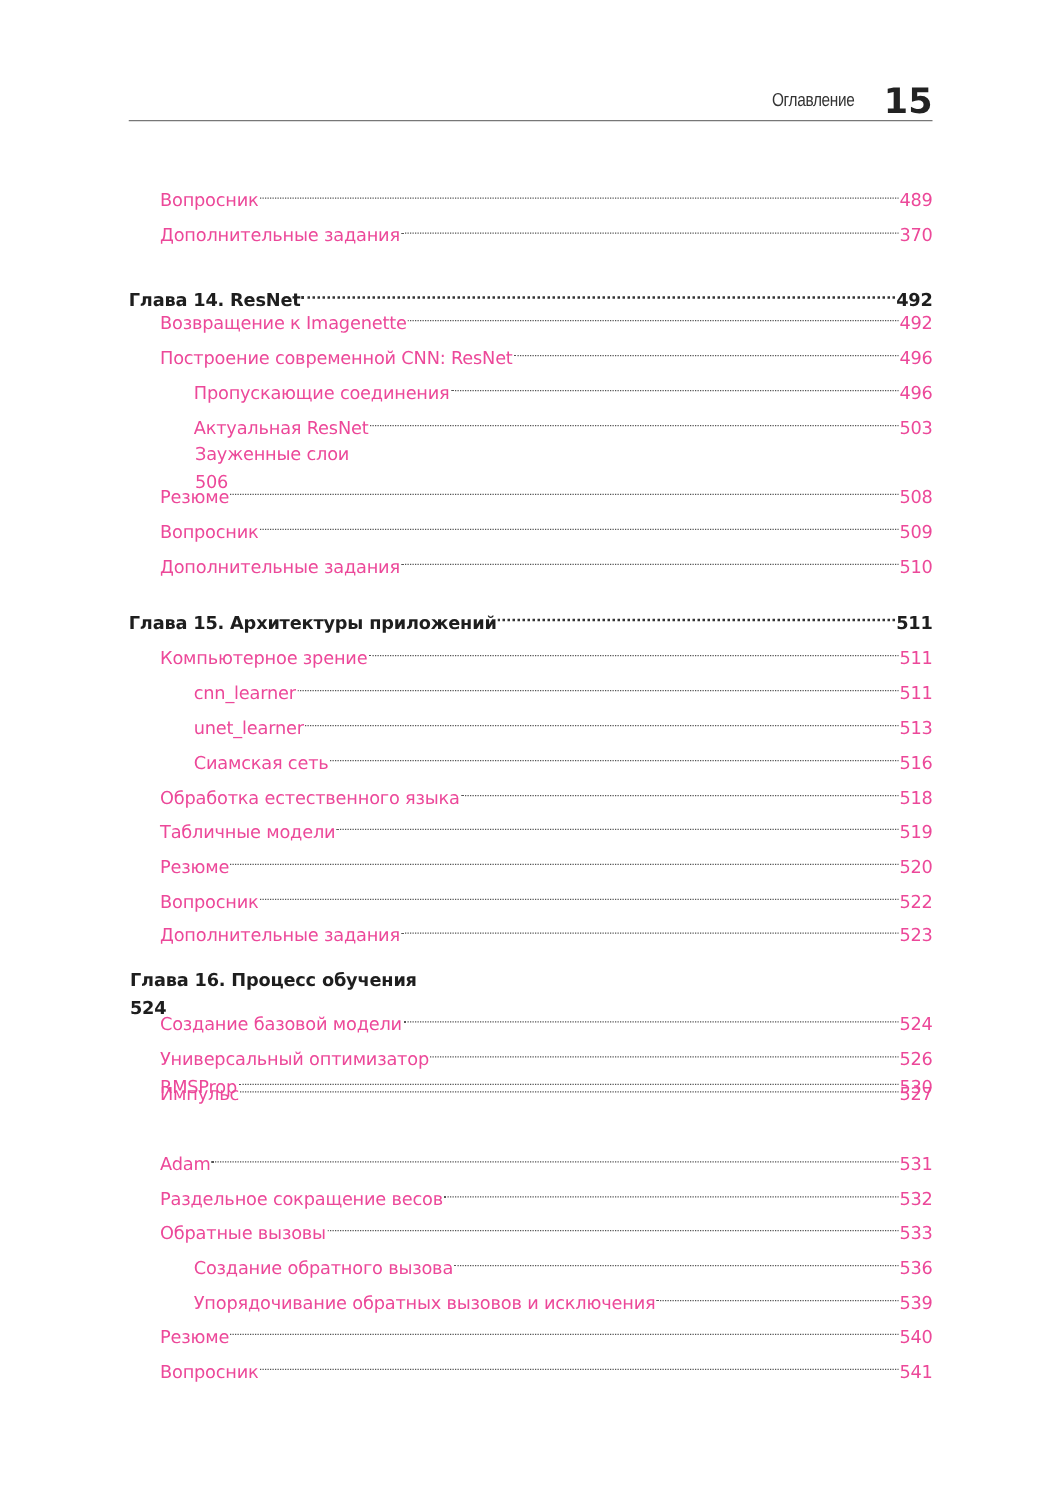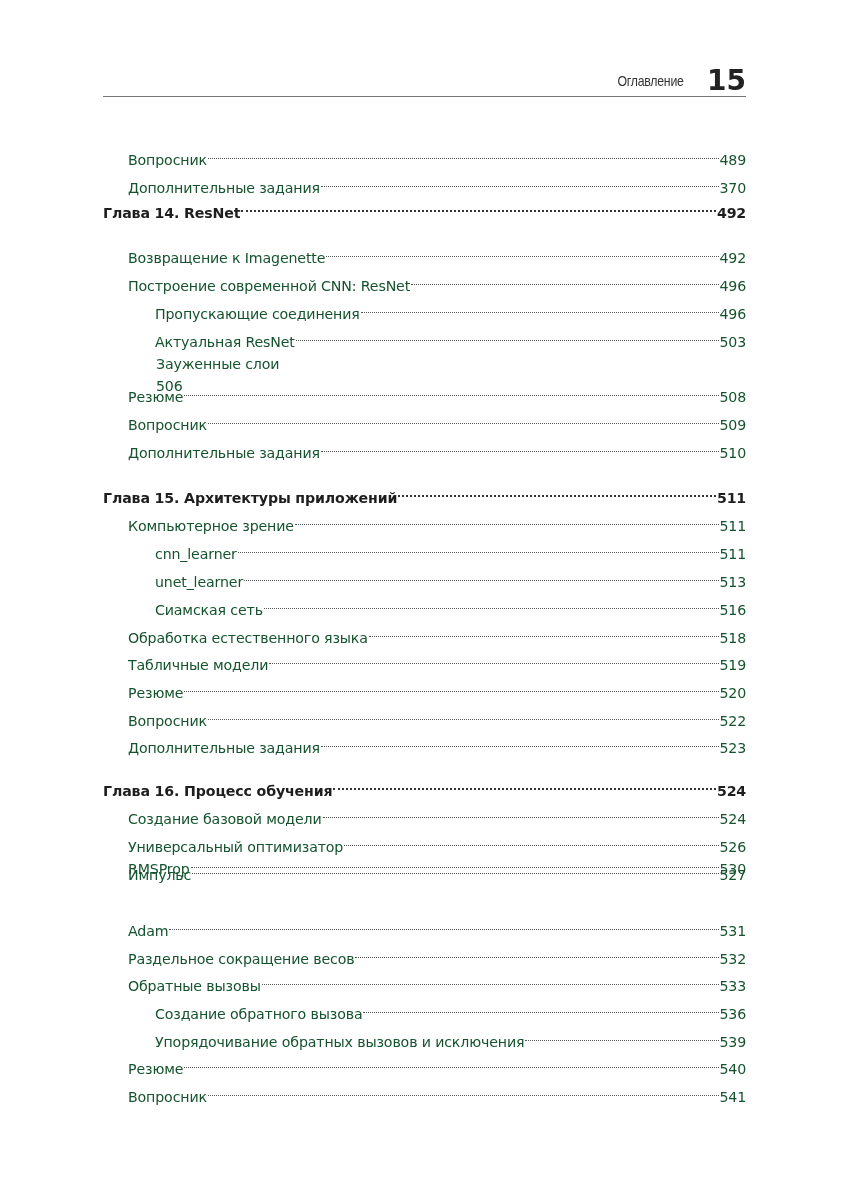--- a/index.html
+++ b/index.html
@@ -51,21 +51,21 @@
   }
   .toc-entry {
     position: absolute;
     left: 0;
     width: 643px;
     height: 22px;
     display: flex;
     align-items: baseline;
     font-size: 14.2px;
     line-height: 22px;
-    color: #14532d;
+    color: #ec4899;
     white-space: nowrap;
   }
   .toc-entry.level-0 {
     font-weight: bold;
     color: #1e1e1e;
   }
   .toc-entry.level-1 { padding-left: 25px; width: 618px; }
   .toc-entry.level-2 { padding-left: 52px; width: 591px; }
   .toc-title {
     flex: 0 0 auto;
@@ -108,21 +108,21 @@
 <div class="toc-entry level-1" style="top: 143px;">
       <span class="toc-title">Вопросник</span>
       <span class="toc-leader"></span>
       <span class="toc-page">489</span>
     </div>
     <div class="toc-entry level-1" style="top: 171px;">
       <span class="toc-title">Дополнительные задания</span>
       <span class="toc-leader"></span>
       <span class="toc-page">370</span>
     </div>
-    <div class="toc-entry level-0" style="top: 196px;">
+    <div class="toc-entry level-0" style="top: 223px;">
       <span class="toc-title">Глава 14. ResNet</span>
       <span class="toc-leader"></span>
       <span class="toc-page">492</span>
     </div>
     <div class="toc-entry level-1" style="top: 241px;">
       <span class="toc-title">Возвращение к Imagenette</span>
       <span class="toc-leader"></span>
       <span class="toc-page">492</span>
     </div>
     <div class="toc-entry level-1" style="top: 269px;">
@@ -203,21 +203,21 @@
     <div class="toc-entry level-1" style="top: 704px;">
       <span class="toc-title">Вопросник</span>
       <span class="toc-leader"></span>
       <span class="toc-page">522</span>
     </div>
     <div class="toc-entry level-1" style="top: 731px;">
       <span class="toc-title">Дополнительные задания</span>
       <span class="toc-leader"></span>
       <span class="toc-page">523</span>
     </div>
-    <div class="toc-entry level-0" style="top: 774px;">
+    <div class="toc-entry level-0" style="top: 774px; flex-direction: column;">
       <span class="toc-title">Глава 16. Процесс обучения</span>
       <span class="toc-leader"></span>
       <span class="toc-page">524</span>
     </div>
     <div class="toc-entry level-1" style="top: 802px;">
       <span class="toc-title">Создание базовой модели</span>
       <span class="toc-leader"></span>
       <span class="toc-page">524</span>
     </div>
     <div class="toc-entry level-1" style="top: 830px;">

